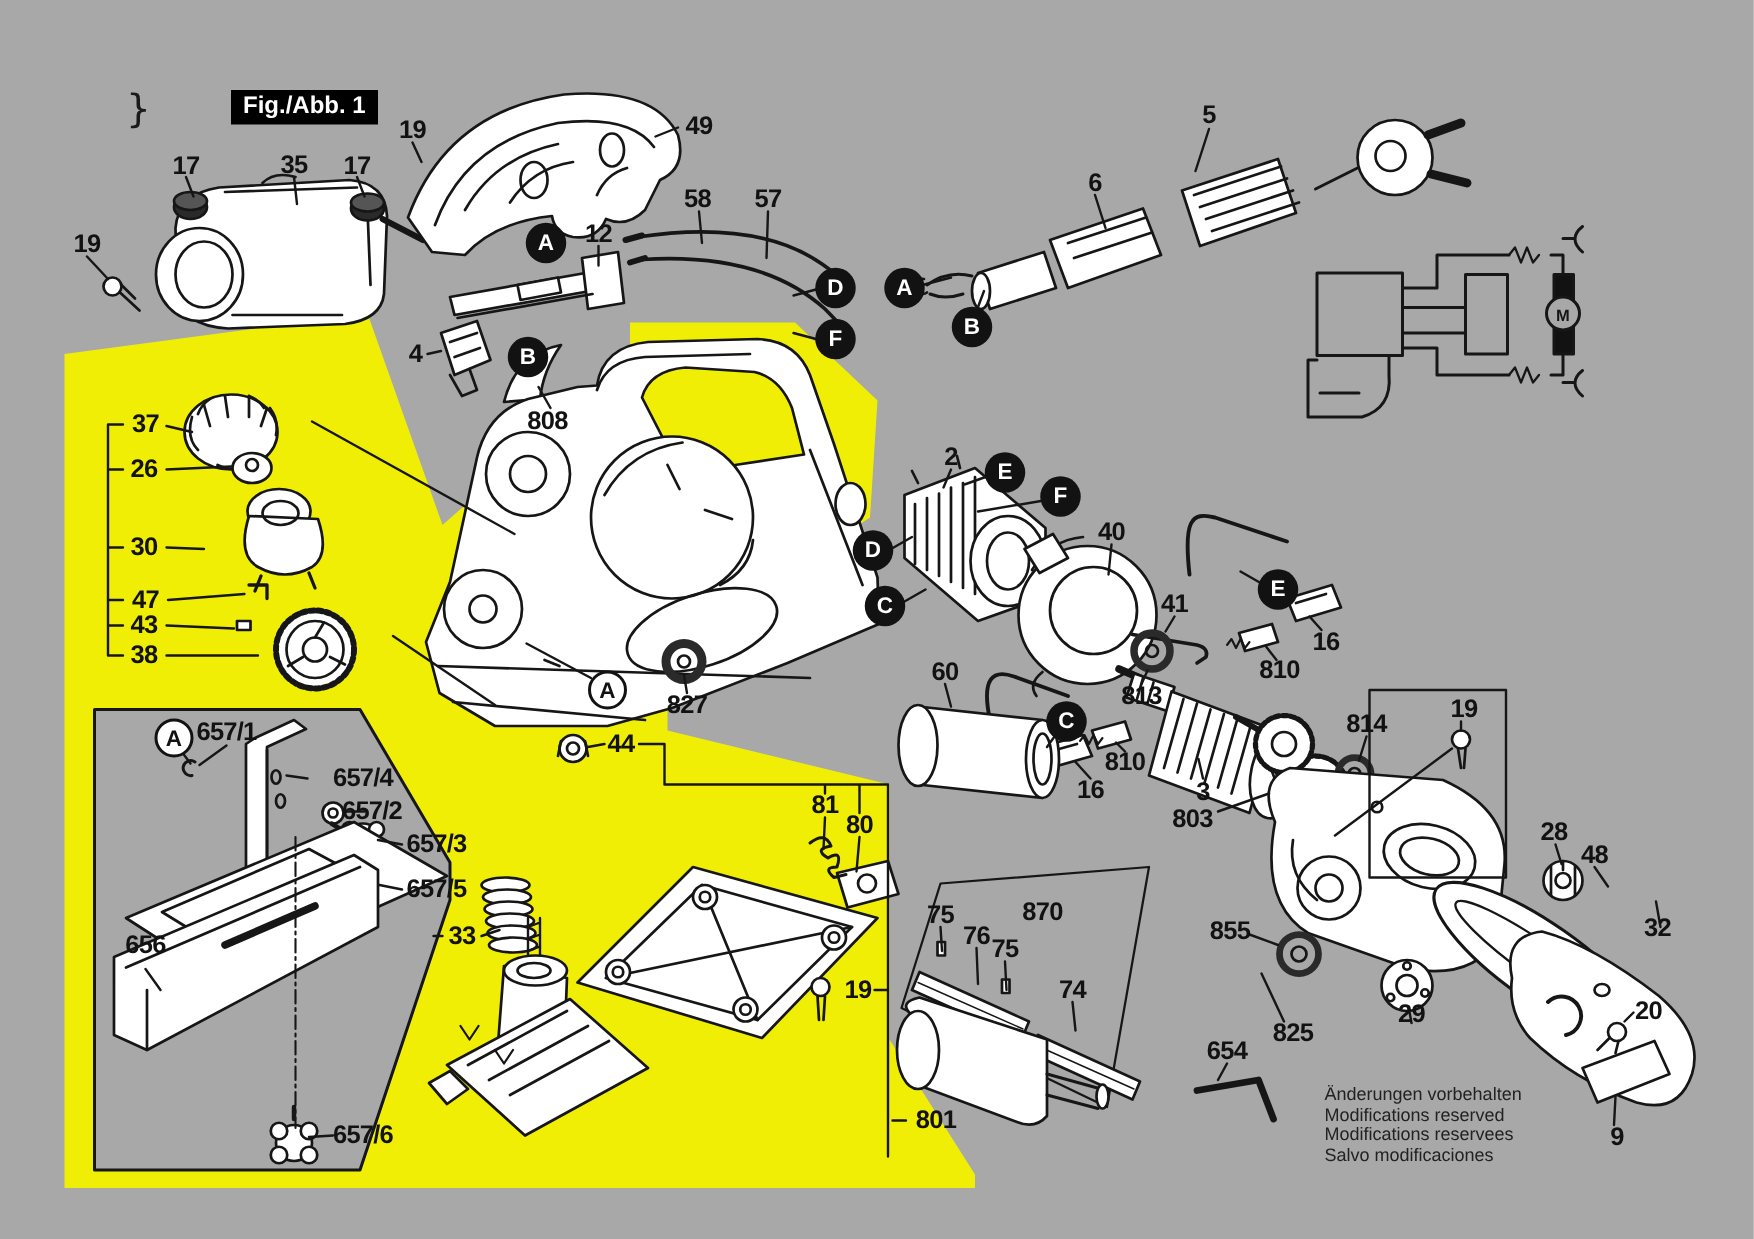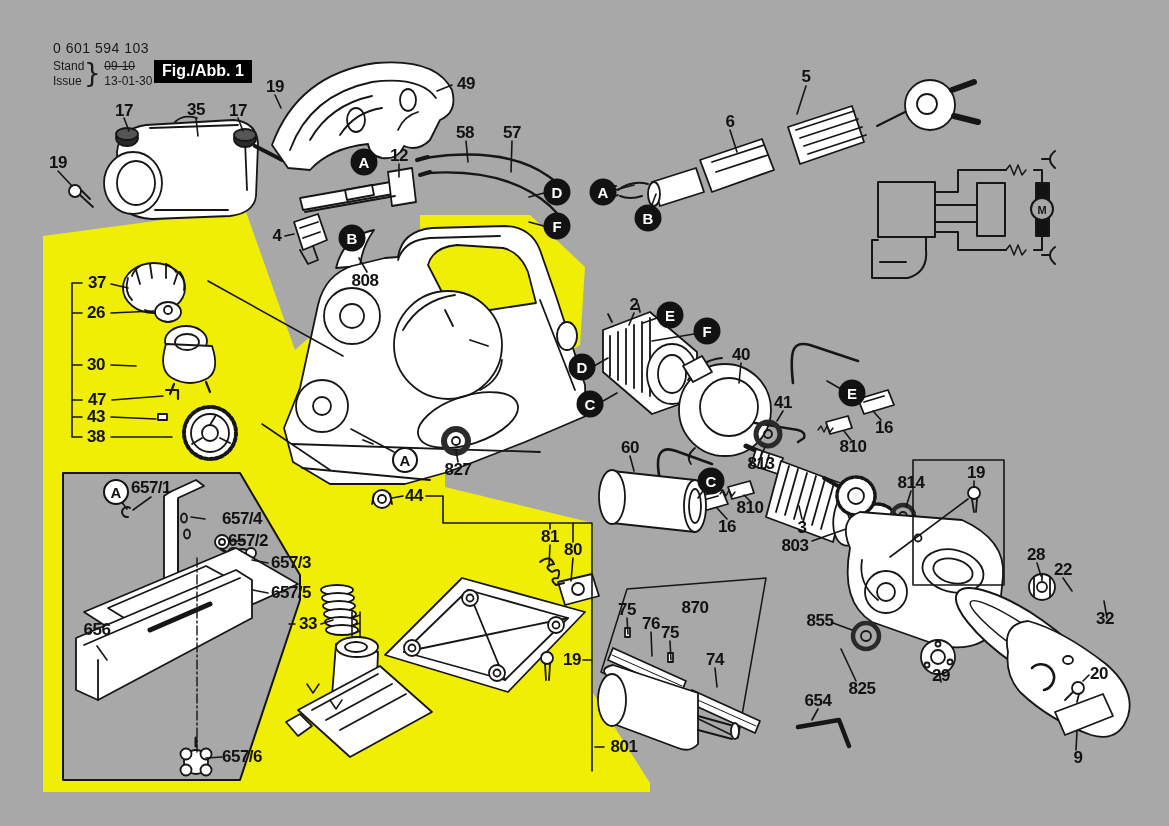--- a/index.html
+++ b/index.html
@@ -472,21 +472,21 @@
       <div class="lbl" style="left: 627px; top: 610px;">75</div>
       <div class="lbl" style="left: 651px; top: 624px;">76</div>
       <div class="lbl" style="left: 670px; top: 633px;">75</div>
       <div class="lbl" style="left: 695px; top: 608px;">870</div>
       <div class="lbl" style="left: 715px; top: 660px;">74</div>
       <div class="lbl" style="left: 820px; top: 621px;">855</div>
       <div class="lbl" style="left: 862px; top: 689px;">825</div>
       <div class="lbl" style="left: 941px; top: 676px;">29</div>
       <div class="lbl" style="left: 818px; top: 701px;">654</div>
       <div class="lbl" style="left: 1036px; top: 555px;">28</div>
-      <div class="lbl" style="left: 1063px; top: 570px;">22</div>
+      <div class="lbl" style="left: 1063px; top: 570px;">48</div>
       <div class="lbl" style="left: 1105px; top: 593px; margin-top: 26px;">32</div>
       <div class="lbl" style="left: 1099px; top: 674px;">20</div>
       <div class="lbl" style="left: 1078px; top: 758px;">9</div>
       <div class="lbl" style="left: 308px; top: 624px;">33</div>
       <div class="lbl" style="left: 97px; top: 283px;">37</div>
       <div class="lbl" style="left: 96px; top: 313px;">26</div>
       <div class="lbl" style="left: 96px; top: 365px;">30</div>
       <div class="lbl" style="left: 97px; top: 400px;">47</div>
       <div class="lbl" style="left: 96px; top: 417px;">43</div>
       <div class="lbl" style="left: 96px; top: 437px;">38</div>
@@ -506,32 +506,27 @@
       <div class="co dark" style="left: 670px; top: 315px;">E</div>
       <div class="co dark" style="left: 707px; top: 331px;">F</div>
       <div class="co dark" style="left: 582px; top: 367px;">D</div>
       <div class="co dark" style="left: 590px; top: 404px;">C</div>
       <div class="co dark" style="left: 852px; top: 393px;">E</div>
       <div class="co dark" style="left: 711px; top: 481px;">C</div>
       <div class="co light" style="left: 405px; top: 460px;">A</div>
       <div class="co light" style="left: 116px; top: 492px;">A</div>
     </div>
 
-<div id="hdr">
-  <div id="part-number">0 601 594 103</div>
-  <div class="hrow">
-    <span class="hk">Stand</span>
-    <span class="strike" style="margin-left:12px">09-10</span>
-  </div>
-  <div class="hrow">
-    <span class="hk">Issue</span>
-    <span style="margin-left:12px">13-01-30</span>
-  </div>
-</div>
 <div id="brace">}</div>
 <div id="figbox">Fig./Abb. 1</div>
 
+<div id="footer">
+  <div>Änderungen vorbehalten</div>
+  <div>Modifications reserved</div>
+  <div>Modifications reservees</div>
+  <div>Salvo modificaciones</div>
+</div>
 
 </div>
 
 <svg width="0" height="0" style="position:absolute">
   
 </svg>
 
 </body></html>

